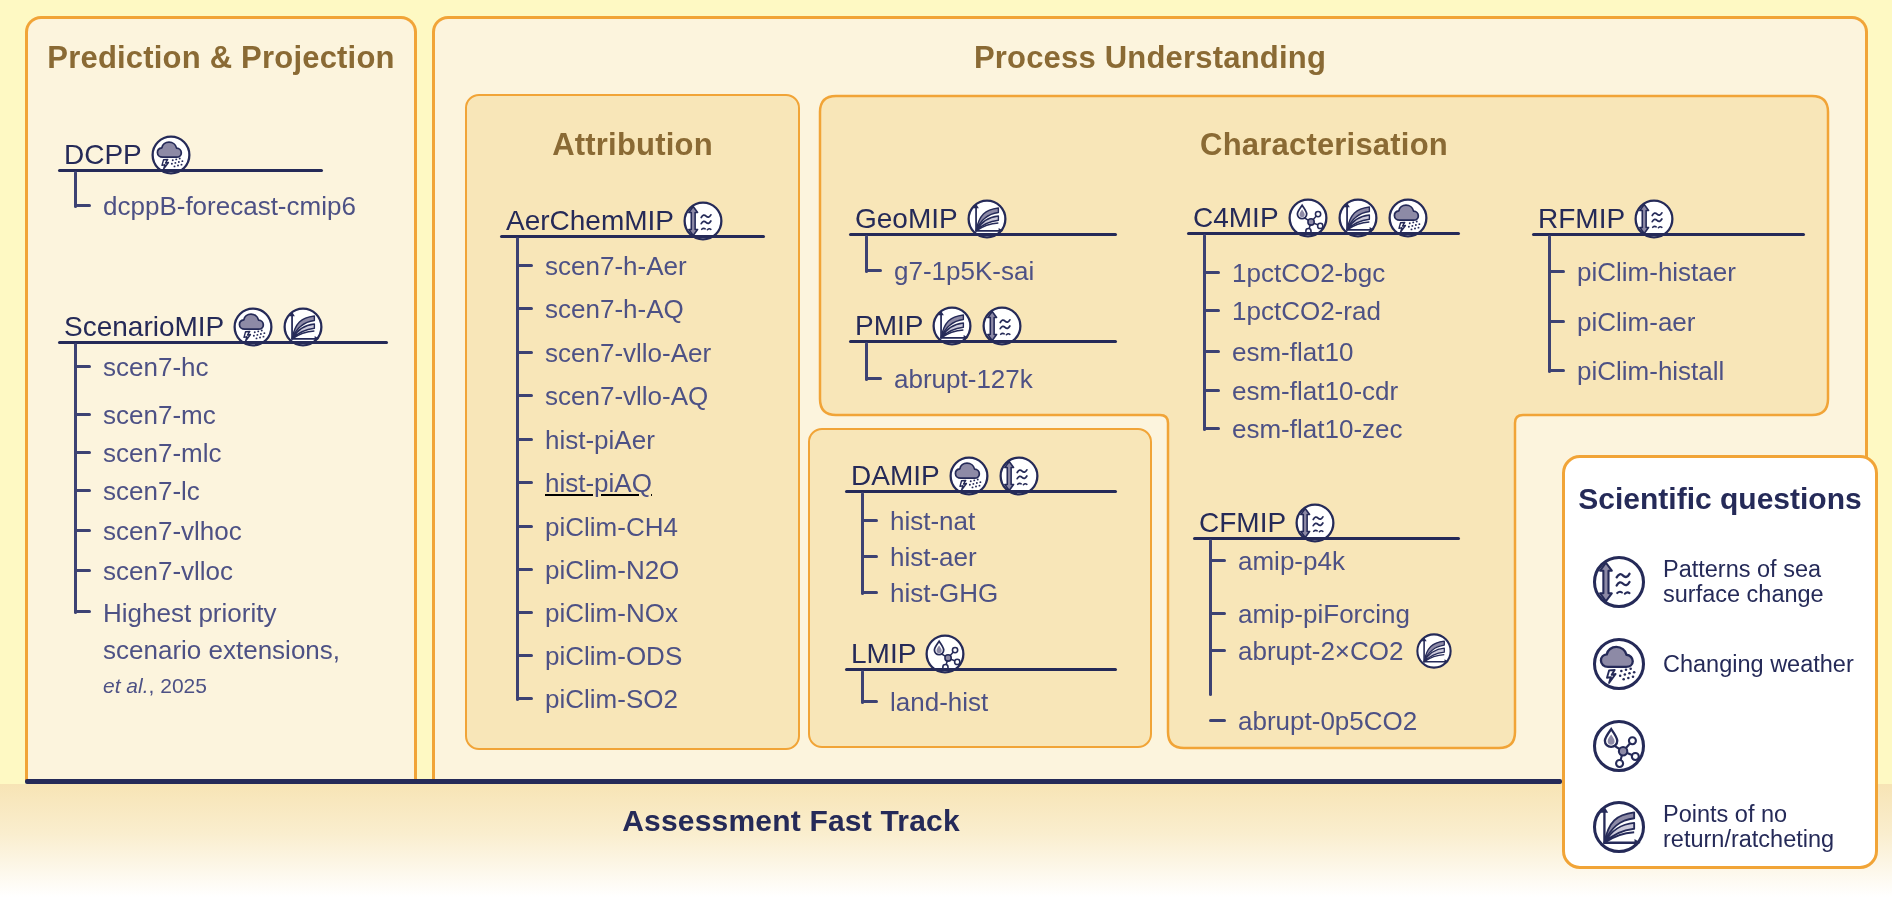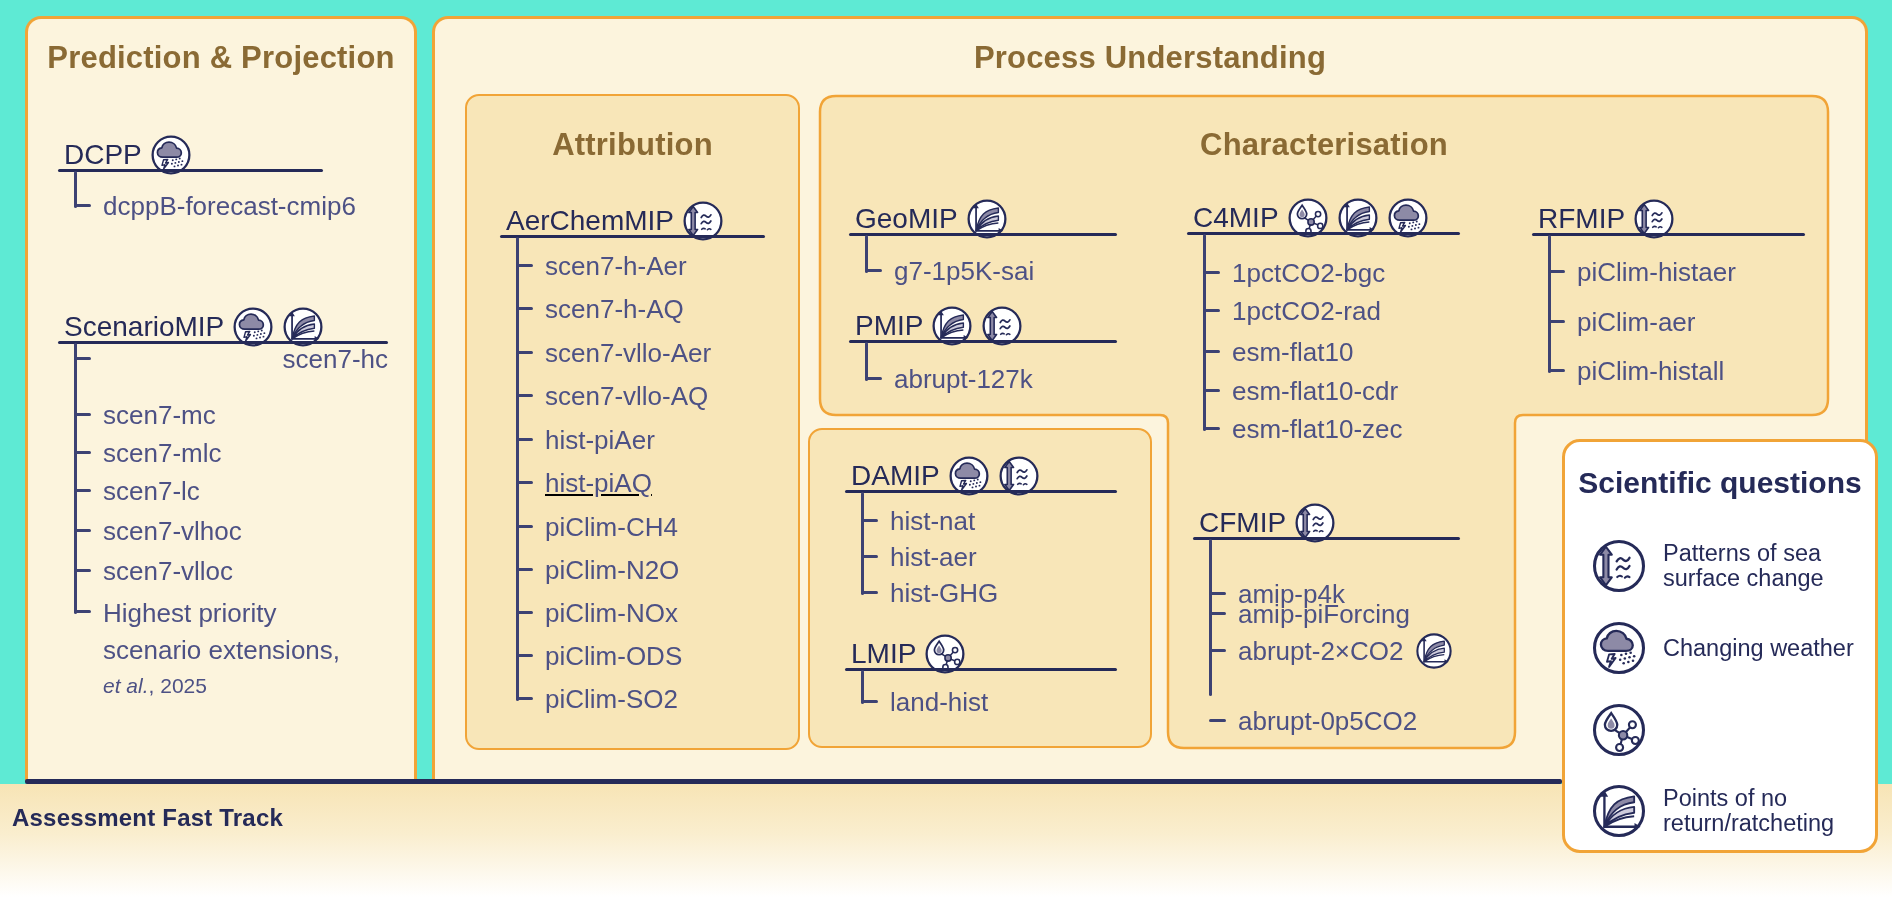--- a/index.html
+++ b/index.html
@@ -1,33 +1,33 @@
 <!DOCTYPE html>
 <html style="--cream: #FCF4DD; --deep: #F8E6B8; --orange: #F1A437; --navy: #252A58; --indigo: #4D5185; --brown: #8A6A34; --line: #3D4273; --purple: #8D8AA6;"><head>
 <meta charset="utf-8">
 <style>
   :root{
     --cream:#FCF4DD; --deep:#F8E6B8; --orange:#F1A437; --navy:#252A58;
     --indigo:#4D5185; --brown:#8A6A34; --line:#3D4273; --purple:#8D8AA6;
   }
   html,body{margin:0;padding:0;background:#fff;}
-  #stage{position:relative;width:1892px;height:897px;background:#5eead4;overflow:hidden;
+  #stage{position:relative;width:1892px;height:897px;background:#fef9c3;overflow:hidden;
          font-family:"Liberation Sans","DejaVu Sans",sans-serif;}
   .panel{position:absolute;background:var(--cream);border:3px solid var(--orange);
          border-radius:16px 16px 0 0;border-bottom:none;box-sizing:border-box;z-index:2;}
   .panel.inner{background:var(--deep);border-width:2.5px;border-radius:14px;border-bottom:2.5px solid var(--orange);z-index:4;}
   .sec-title{position:absolute;text-align:center;font-weight:700;color:var(--brown);
              font-size:31px;line-height:38px;letter-spacing:.2px;z-index:8;}
   #char-shape{position:absolute;left:0;top:0;z-index:3;pointer-events:none;}
   #baseline{position:absolute;left:25px;top:779px;width:1537px;height:5px;background:var(--navy);border-radius:2px;z-index:20;}
   #band{position:absolute;left:0;top:784px;width:1892px;height:113px;z-index:1;
         background:linear-gradient(180deg,#F7E4B5 0%,#FAEECF 45%,#FFFFFF 100%);}
-  #footer-title{position:absolute;left:12px;top:804px;width:1582px;text-align:left;z-index:25;
-        font-size:24px;font-weight:700;color:var(--navy);letter-spacing:.2px;}
-  #legend-card{position:absolute;left:1562px;top:439px;width:316px;height:414px;background:#fff;
+  #footer-title{position:absolute;left:0;top:804px;width:1582px;text-align:center;z-index:25;
+        font-size:30px;font-weight:700;color:var(--navy);letter-spacing:.2px;}
+  #legend-card{position:absolute;left:1562px;top:455px;width:316px;height:414px;background:#fff;
         border:3px solid var(--orange);border-radius:18px;box-sizing:border-box;z-index:30;}
   #legend-title{position:absolute;left:0;top:24px;width:100%;text-align:center;
         font-size:30px;font-weight:700;color:var(--navy);}
   .legend-row{position:absolute;left:26px;display:flex;align-items:center;gap:16px;height:58px;}
   .legend-label{font-size:23.5px;line-height:25px;font-weight:500;color:var(--navy);white-space:pre-line;}
   .mip-group{position:absolute;z-index:10;}
   .mip-head{position:relative;display:flex;align-items:center;gap:8px;height:34px;padding-left:6px;}
   .mip-label{font-size:28px;font-weight:500;color:var(--navy);white-space:nowrap;}
   .mip-underline{position:absolute;left:0;top:31px;height:3px;background:var(--navy);border-radius:2px;}
   .mip-trunk{position:absolute;left:16px;width:3px;background:var(--line);border-radius:2px;}
@@ -135,21 +135,21 @@
           <div class="mip-label">ScenarioMIP</div>
           <svg width="42" height="42">
             <use href="#sym-storm-cloud" xlink:href="#sym-storm-cloud"></use>
           </svg>
           <svg width="42" height="42">
             <use href="#sym-ratchet-curve" xlink:href="#sym-ratchet-curve"></use>
           </svg>
         </div>
         <div class="mip-underline" style="width: 330px;"></div>
         <div class="mip-trunk" style="top: 33px; height: 271px;"></div>
-        <div class="mip-row" style="top: 32px; justify-content: flex-end;">
+        <div class="mip-row" style="top: 40px;">
           <div class="tick"></div>
           <span class="item-text">scen7-hc</span>
         </div>
         <div class="mip-row" style="top: 88px;">
           <div class="tick"></div>
           <span class="item-text">scen7-mc</span>
         </div>
         <div class="mip-row" style="top: 126px;">
           <div class="tick"></div>
           <span class="item-text">scen7-mlc</span>
@@ -359,21 +359,21 @@
       </div>
       <div class="mip-group" style="left: 1193px; top: 506px; width: 267px;">
         <div class="mip-head">
           <div class="mip-label">CFMIP</div>
           <svg width="42" height="42">
             <use href="#sym-sea-surface" xlink:href="#sym-sea-surface"></use>
           </svg>
         </div>
         <div class="mip-underline" style="width: 267px;"></div>
         <div class="mip-trunk" style="top: 33px; height: 157px;"></div>
-        <div class="mip-row" style="top: 71px;">
+        <div class="mip-row" style="top: 38px;">
           <div class="tick"></div>
           <span class="item-text">amip-p4k</span>
         </div>
         <div class="mip-row" style="top: 91px;">
           <div class="tick"></div>
           <span class="item-text">amip-piForcing</span>
         </div>
         <div class="mip-row" style="top: 128px;">
           <div class="tick"></div>
           <span class="item-text">abrupt-2×CO2</span>

